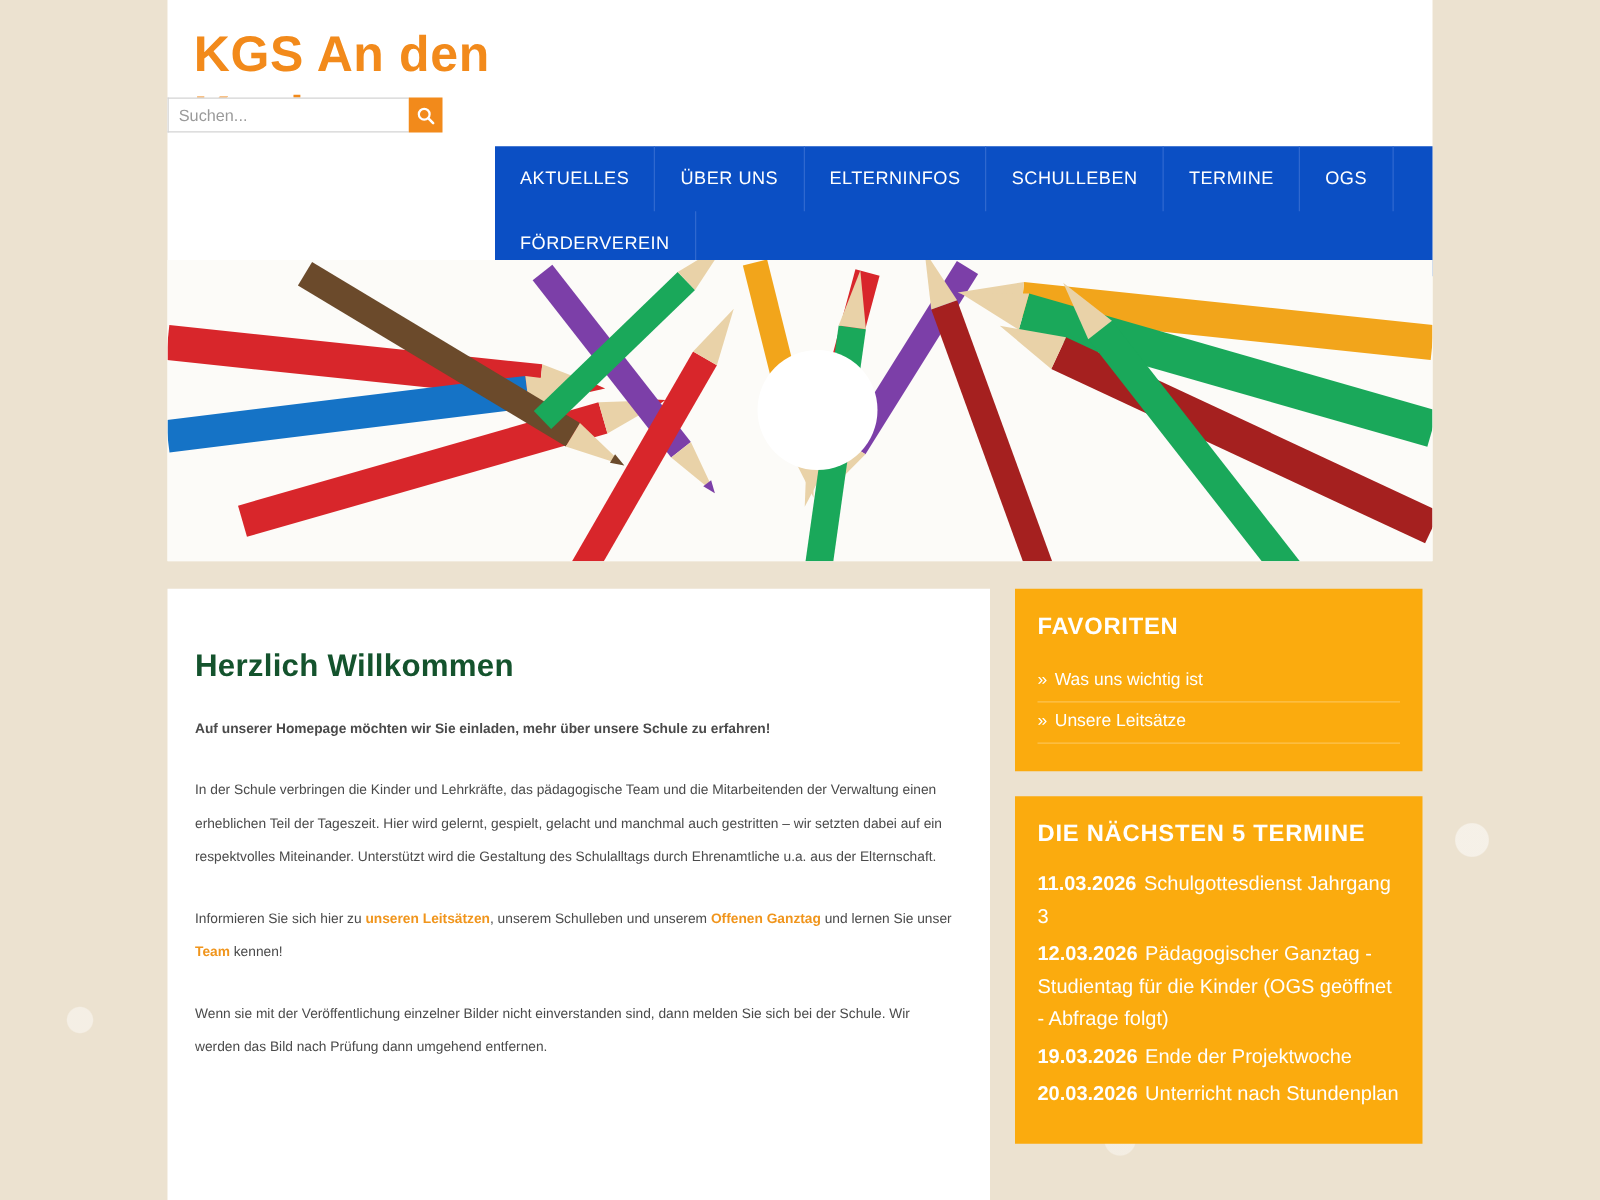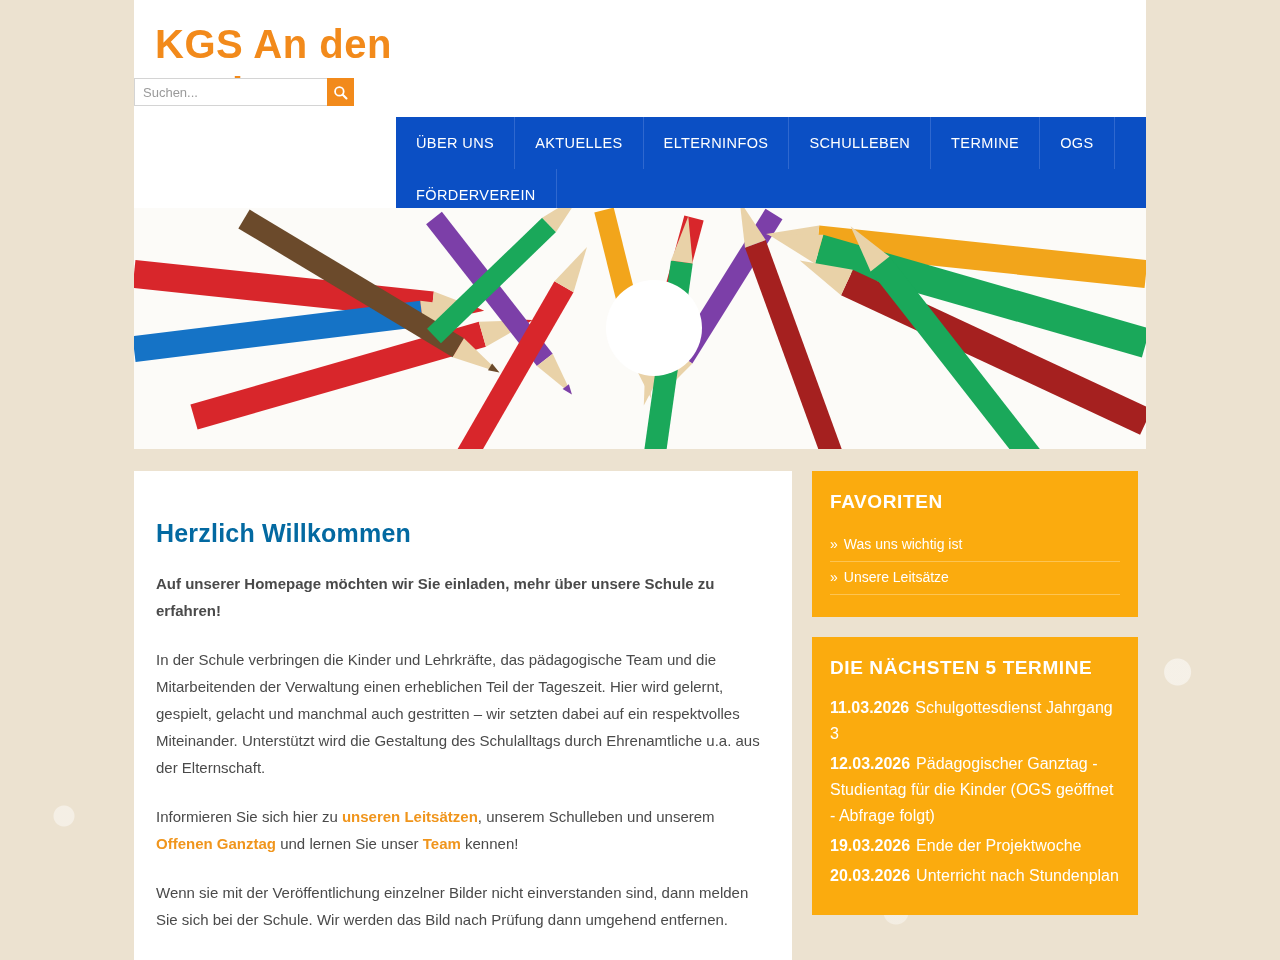--- a/index.html
+++ b/index.html
@@ -128,34 +128,34 @@
     margin-top: 22px;
   }
   .main {
     width: 658px;
     background: #ffffff;
     padding: 48px 28px 40px 22px;
     min-height: 490px;
   }
   .main h1 {
     margin: 0 0 22px;
-    color: #0369a1;
+    color: #14532d;
     font-size: 25px;
     font-weight: bold;
     letter-spacing: .2px;
   }
   .lead {
     font-weight: bold;
     color: #3a3a3a;
     font-size: 14.5px;
     margin: 0 0 24px;
   }
   .main p {
     color: #4a4a4a;
-    font-size: 15px;
+    font-size: 11px;
     line-height: 27px;
     margin: 0 0 22px;
   }
   .main a { color: #f0951c; text-decoration: none; font-weight: bold; }
 
   .sidebar { width: 326px; }
   .widget {
     background: #fbab0e;
     color: #fff;
     padding: 20px 18px 22px;
@@ -204,22 +204,22 @@
           <span>
             <svg width="15" height="15" viewBox="0 0 16 16" aria-hidden="true">
               <circle cx="6.8" cy="6.8" r="4.6" fill="none" stroke="#ffffff" stroke-width="1.9"></circle>
               <line x1="10.4" y1="10.4" x2="14.4" y2="14.4" stroke="#ffffff" stroke-width="2.2" stroke-linecap="round"></line>
             </svg>
           </span>
         </button>
       </div>
 
       <nav class="nav">
+        <a href="#">AKTUELLES</a>
         <a href="#">ÜBER UNS</a>
-        <a href="#">AKTUELLES</a>
         <a href="#">ELTERNINFOS</a>
         <a href="#">SCHULLEBEN</a>
         <a href="#">TERMINE</a>
         <a href="#">OGS</a>
         <a href="#">FÖRDERVEREIN</a>
       </nav>
     </div>
 
     <div class="hero">
       <div class="hero-img">

